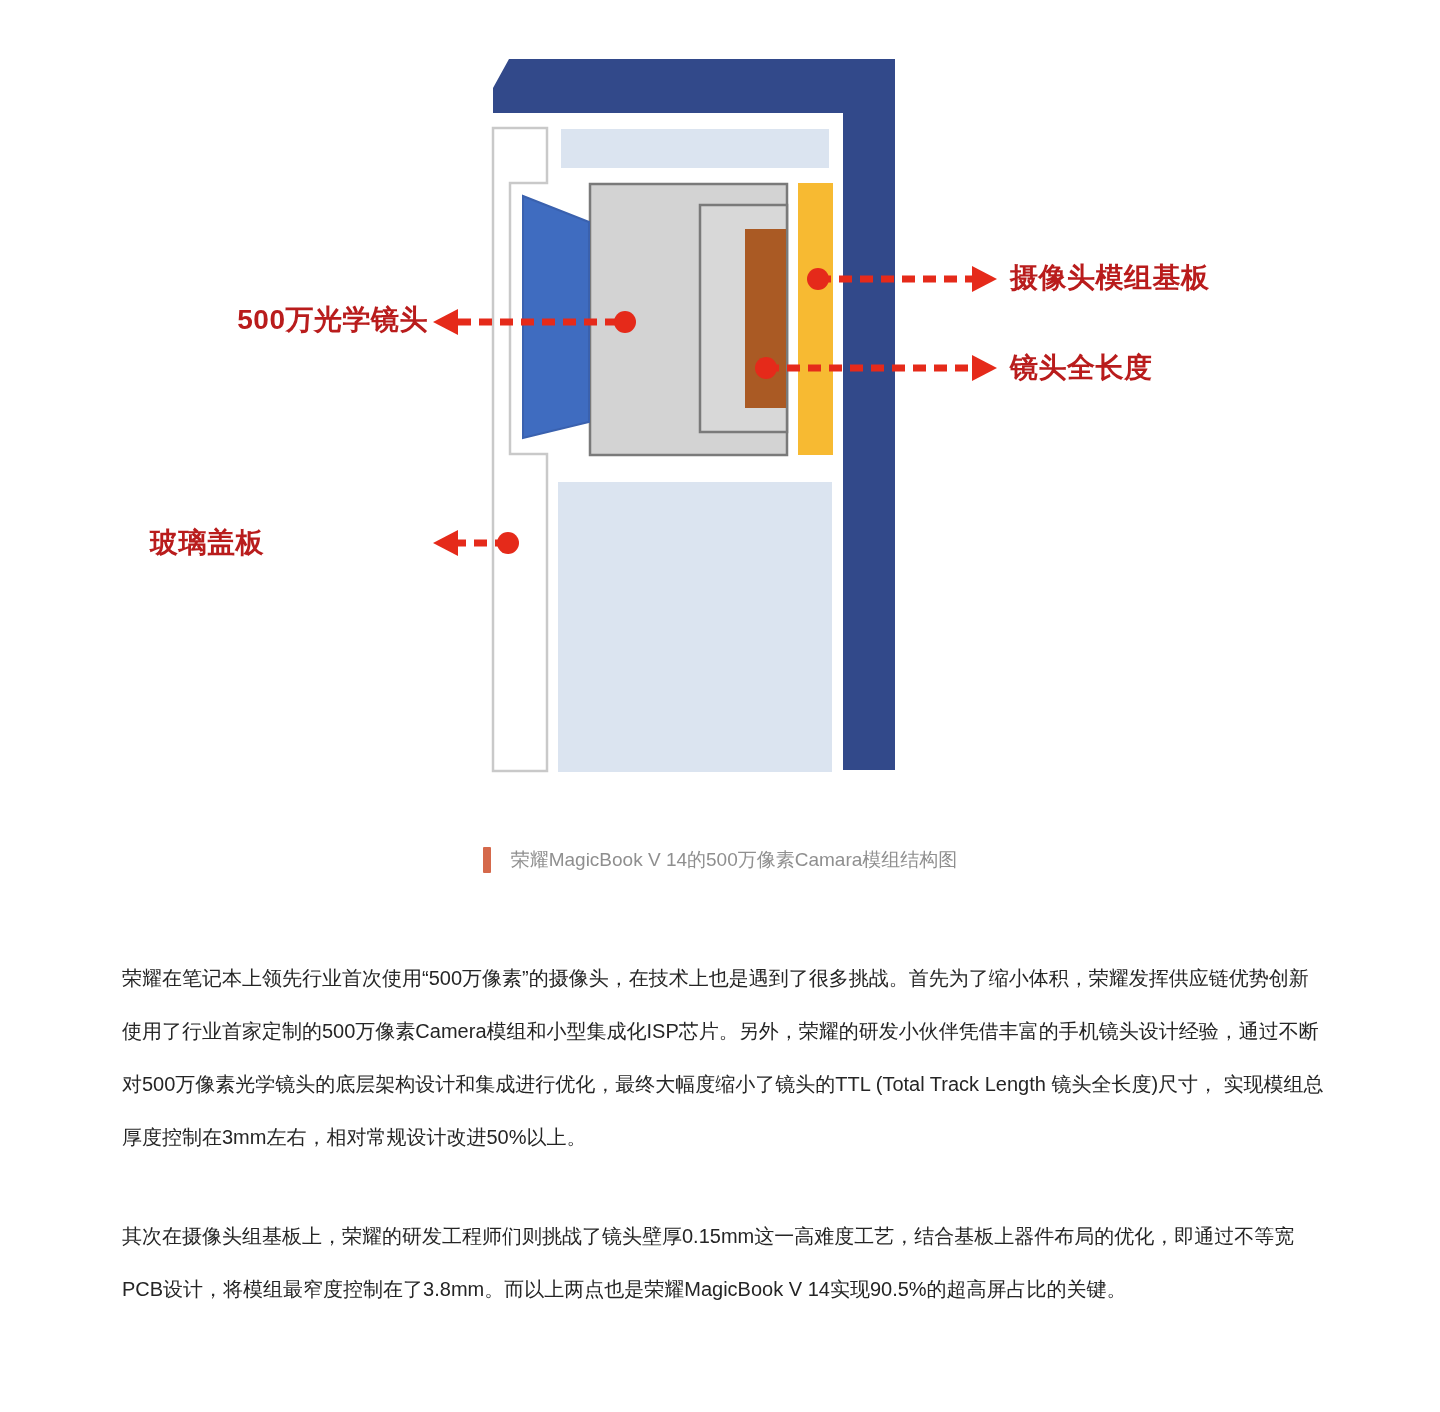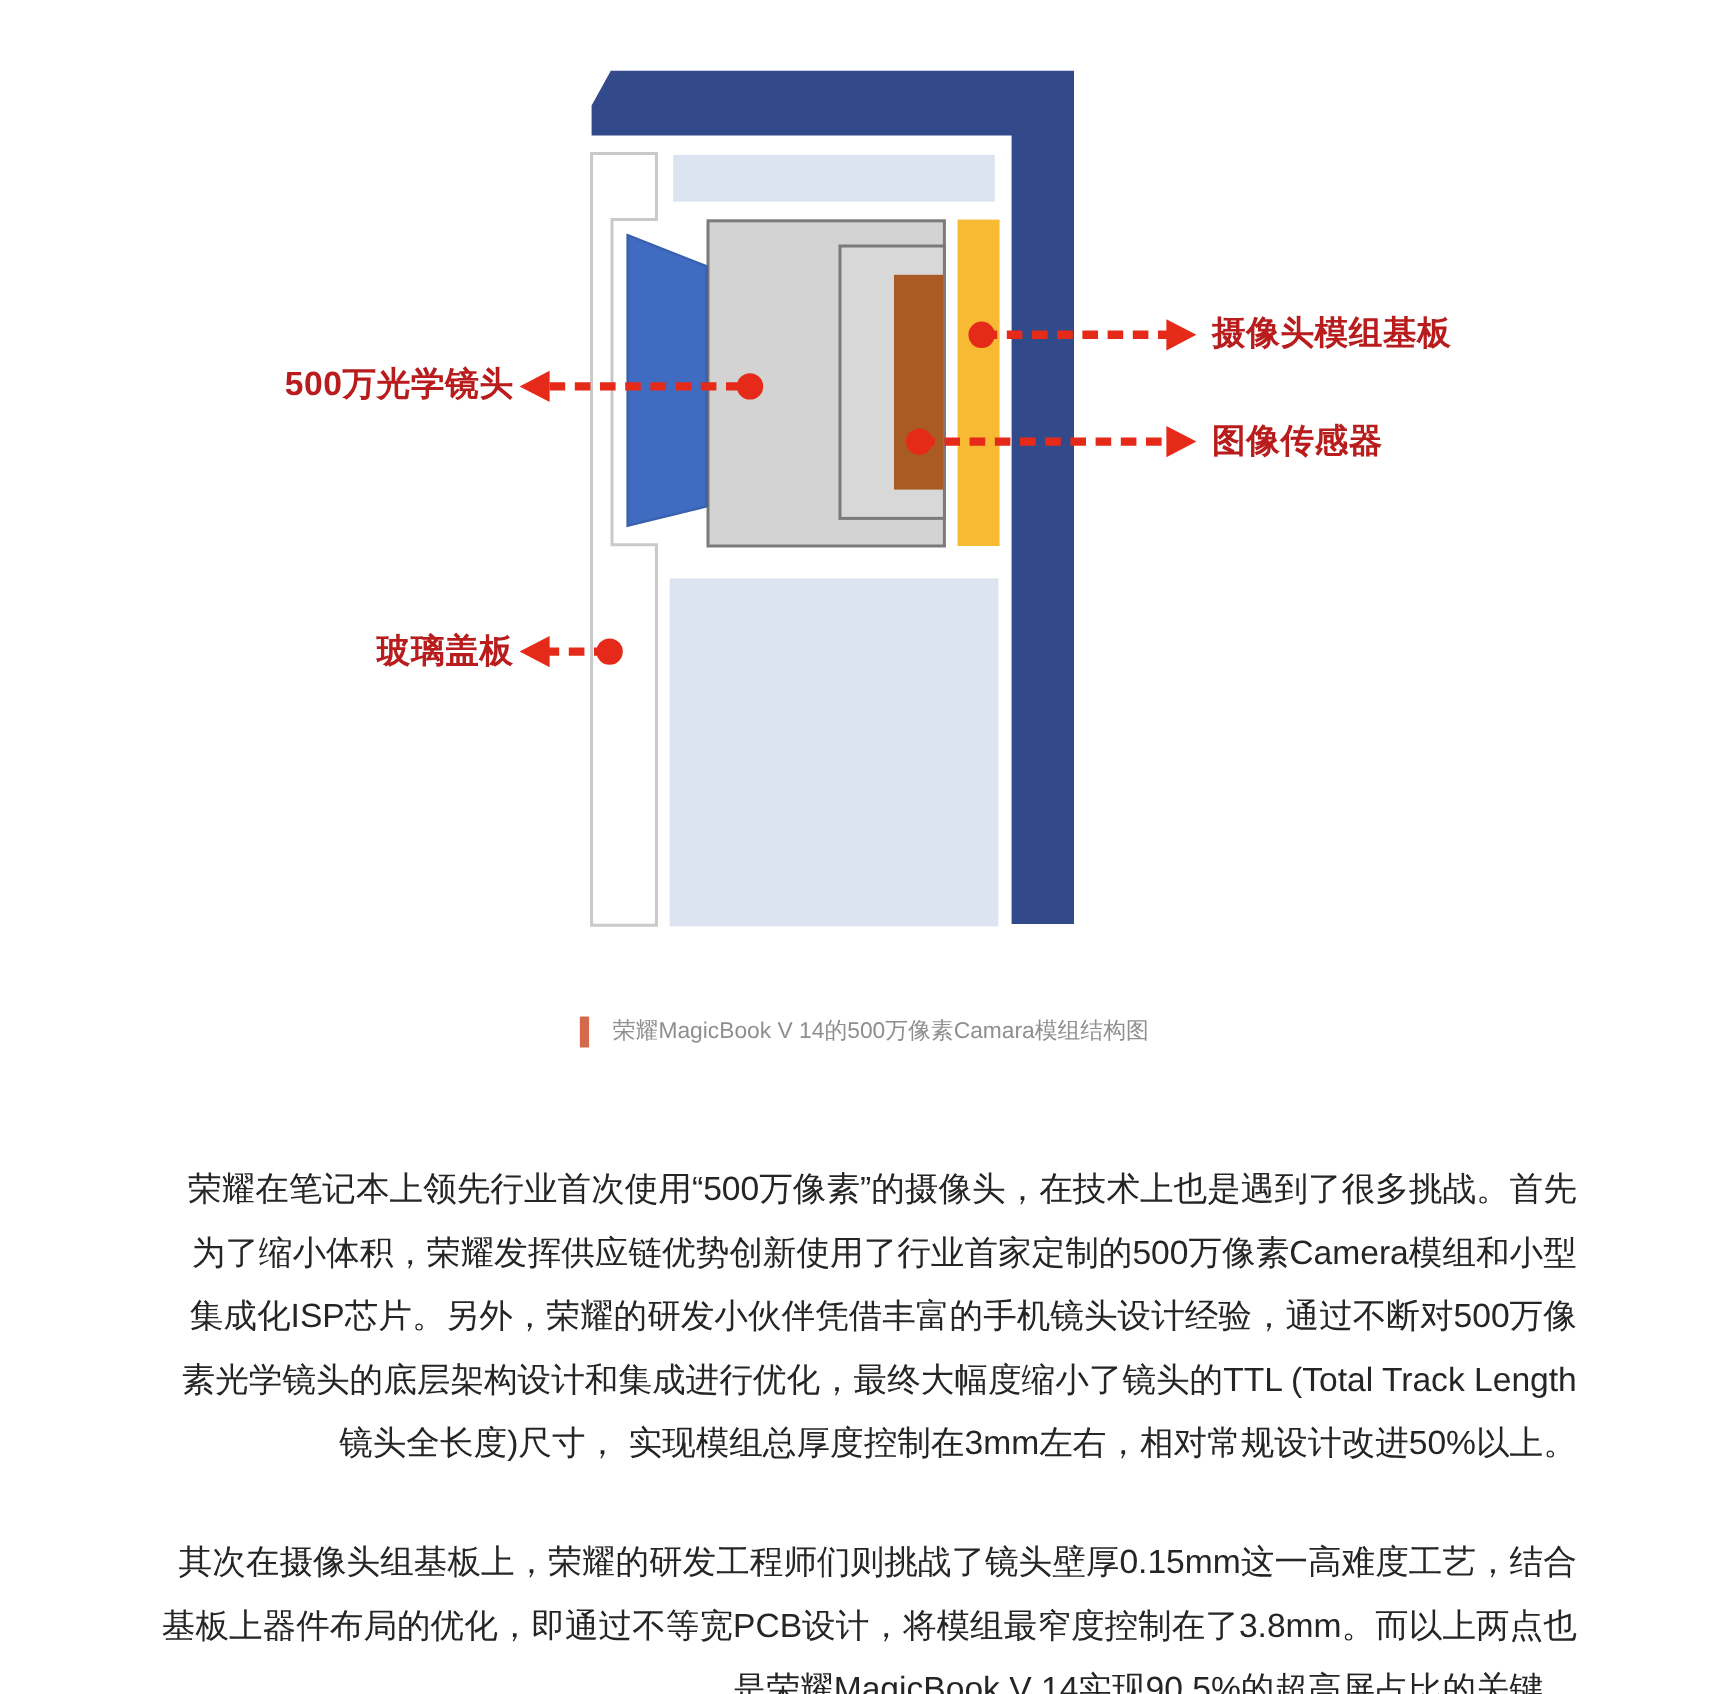--- a/index.html
+++ b/index.html
@@ -5,27 +5,27 @@
   html,body{margin:0;padding:0;background:#ffffff;}
   #page{position:relative;width:1440px;height:1412px;background:#ffffff;overflow:hidden;
         font-family:"Liberation Sans",sans-serif;}
   .diagram{position:absolute;top:0;left:0;width:1440px;height:795px;}
   .diagram svg{position:absolute;top:0;left:0;}
   .dlabel{position:absolute;font-size:28px;font-weight:700;color:#b91c1c;
           line-height:28px;white-space:nowrap;letter-spacing:0.5px;}
   #label-lens{left:150px;width:278px;text-align:right;top:306px;}
   #label-substrate{left:1010px;top:264px;}
   #label-sensor{left:1010px;top:354px;}
-  #label-glass{left:150px;width:278px;text-align:right;top:529px;}
+  #label-glass{left:150px;width:278px;top:529px;}
   figure{margin:0;}
   figcaption{position:absolute;top:846px;left:0;width:1440px;
              display:flex;justify-content:center;align-items:center;}
   .caption-text{font-size:19px;color:#8f8f8f;margin-left:20px;line-height:28px;}
   main{position:absolute;top:948px;left:118px;width:1212px;}
-  main p{margin:16px;font-size:28px;line-height:53px;color:#252525;text-align:right;}
+  main p{margin:4px;font-size:20px;line-height:53px;color:#252525;text-align:left;}
   main p + p{margin-top:46px;}
 </style>
 </head>
 <body>
 
 <div id="page">
 
   <figure>
     <div class="diagram">
       <svg width="1440" height="795" viewBox="0 0 1440 795">
@@ -68,21 +68,21 @@
 
         <g>
           <line x1="508" y1="543" x2="455" y2="543" stroke-width="7" stroke-dasharray="13 8" stroke="#e52a1a"></line>
           <polygon points="433,543 458,530 458,556" fill="#e52a1a"></polygon>
           <circle cx="508" cy="543" r="11" fill="#e52a1a"></circle>
         </g>
       </svg>
 
       <div class="dlabel" id="label-lens">500万光学镜头</div>
       <div class="dlabel" id="label-substrate">摄像头模组基板</div>
-      <div class="dlabel" id="label-sensor">图像传感器</div>
+      <div class="dlabel" id="label-sensor">镜头全长度</div>
       <div class="dlabel" id="label-glass">玻璃盖板</div>
     </div>
 
     <figcaption>
       <svg width="8" height="28" viewBox="0 0 8 28">
         <rect x="0" y="1" width="8" height="26" rx="1" fill="#d5694b"></rect>
       </svg>
       <span class="caption-text">荣耀MagicBook V 14的500万像素Camara模组结构图</span>
     </figcaption>
   </figure>

